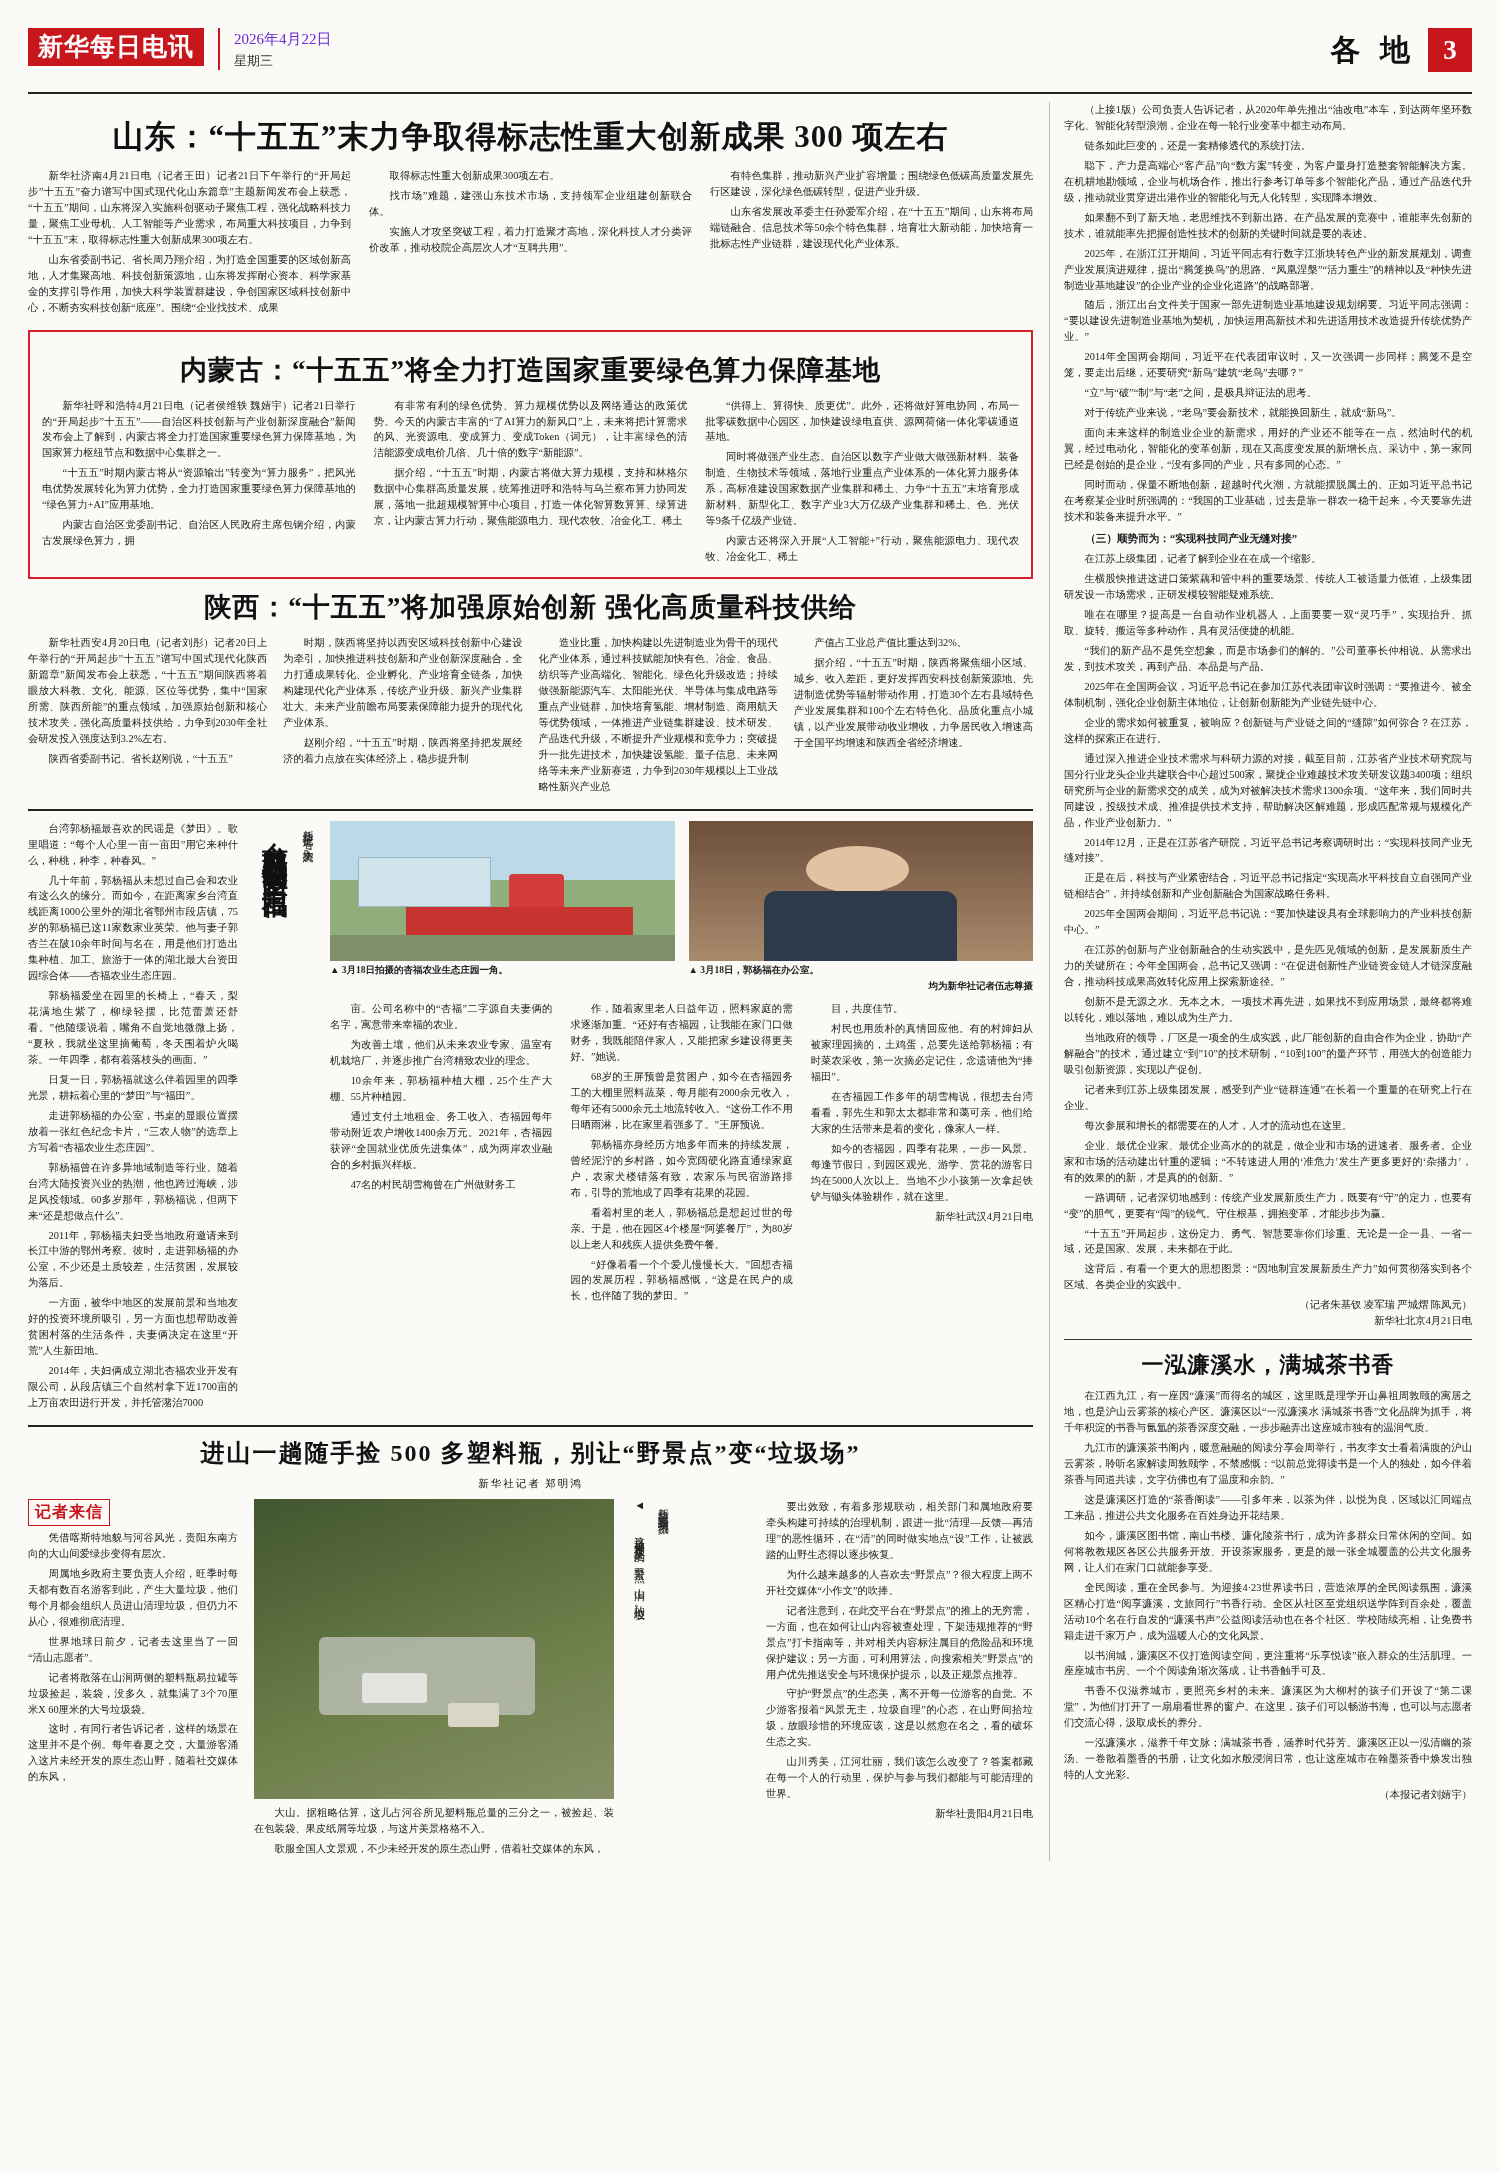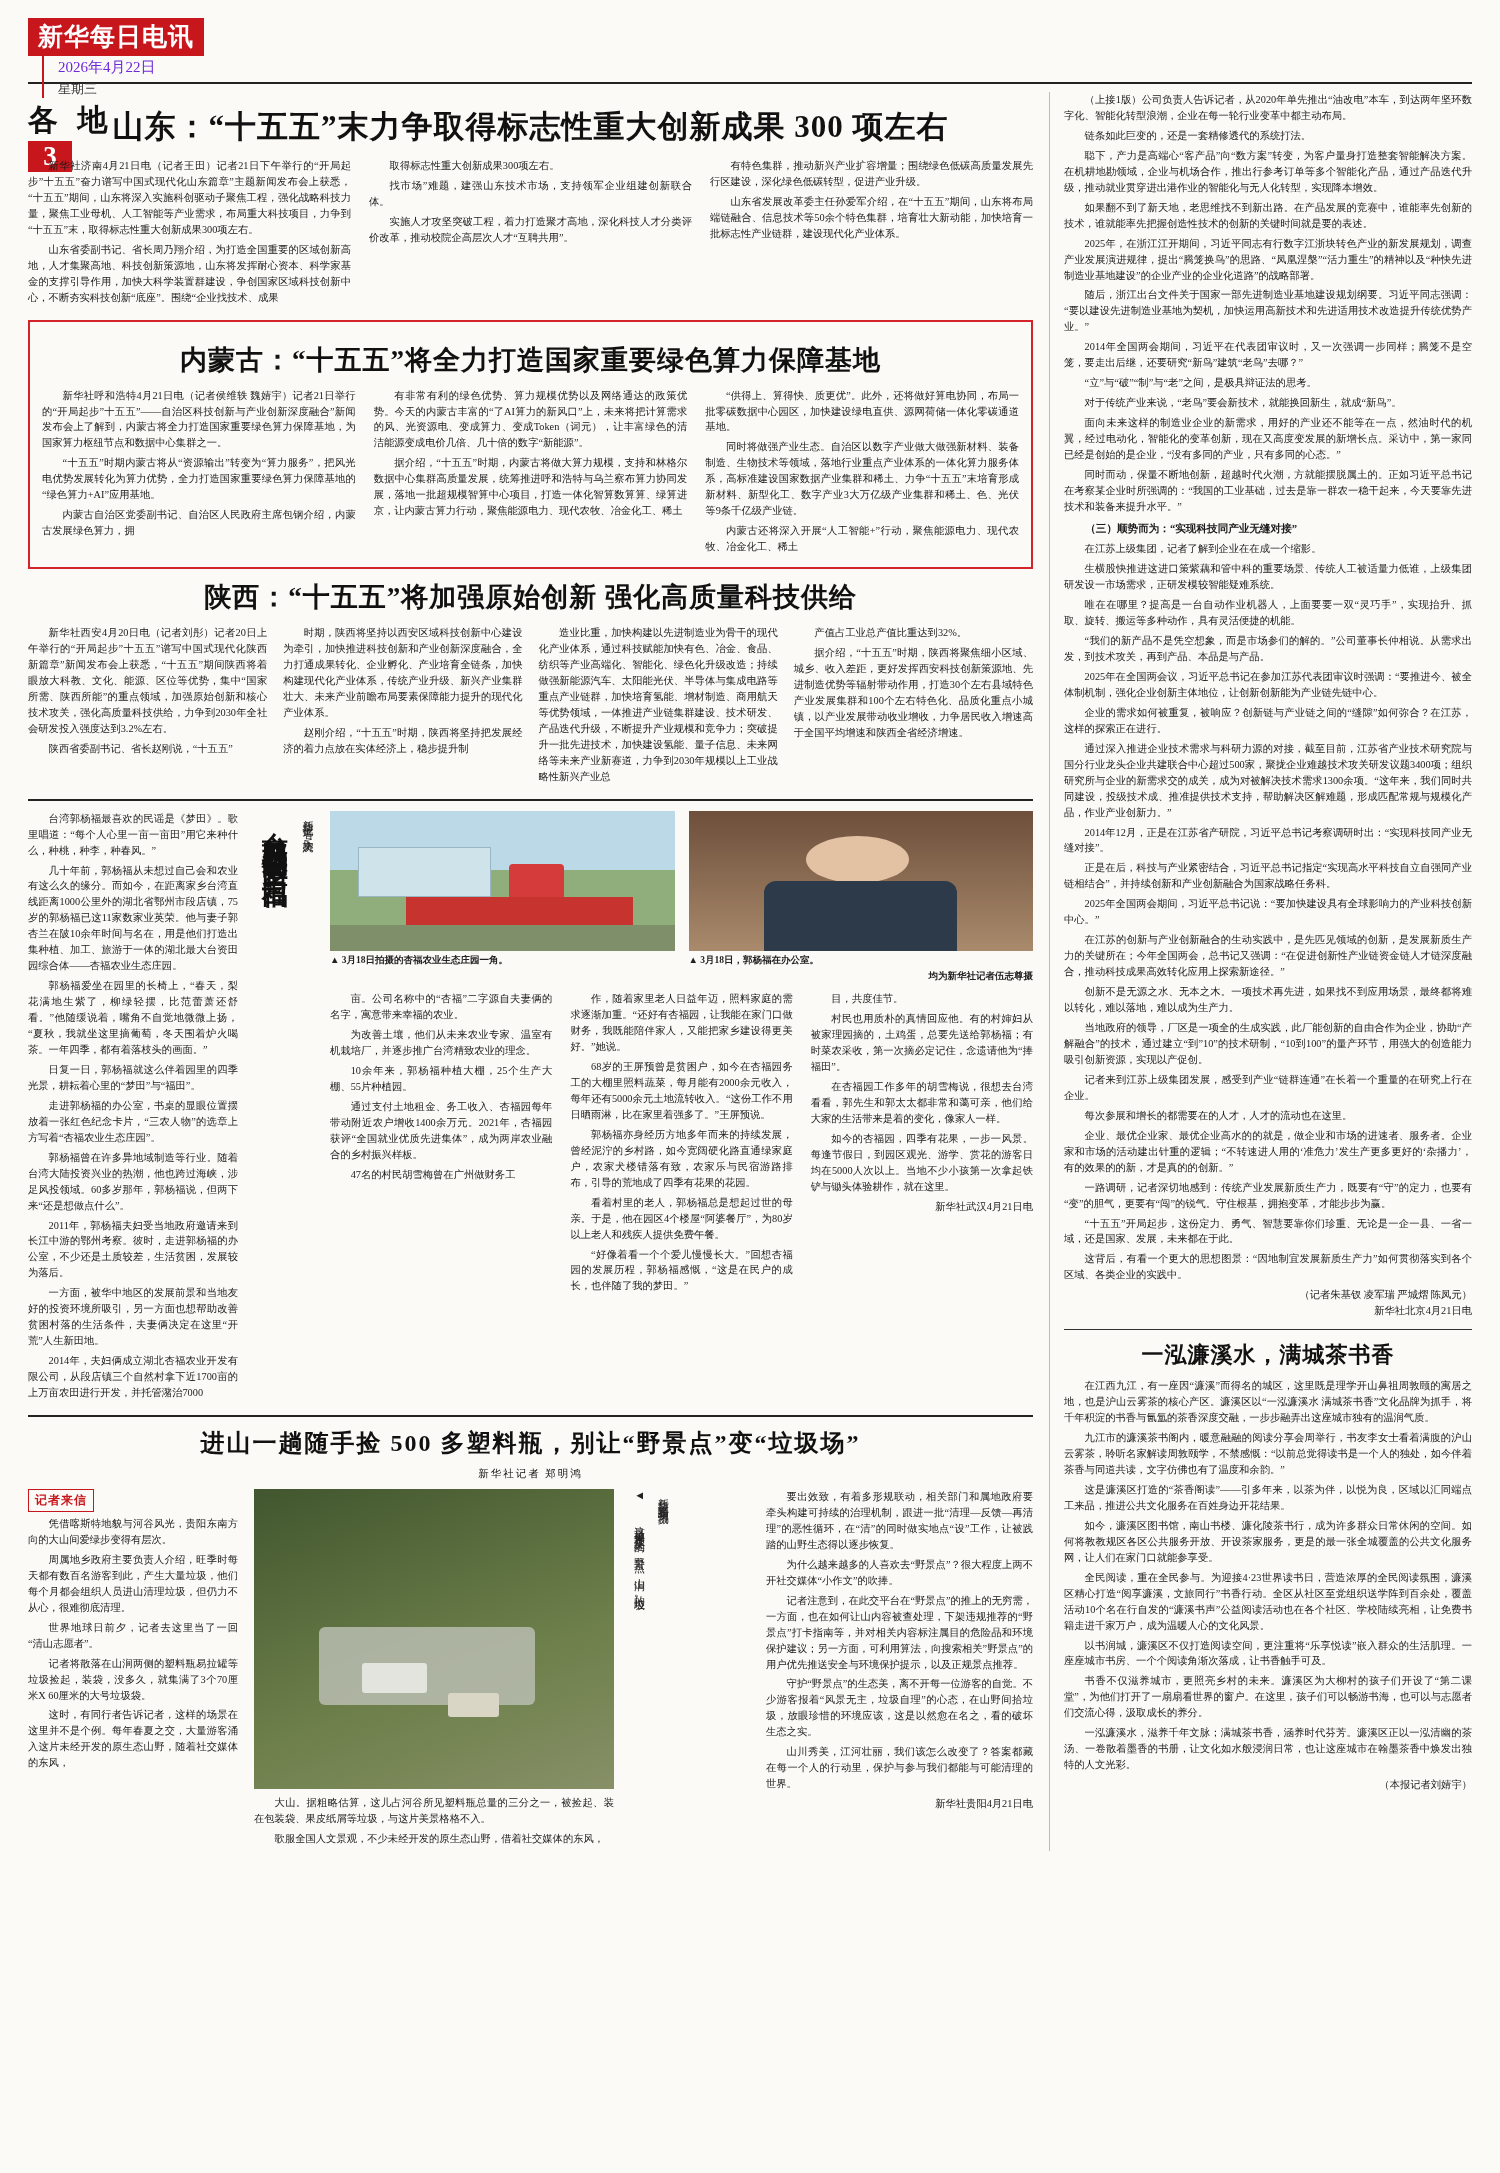--- a/index.html
+++ b/index.html
@@ -6,21 +6,21 @@
   body{
     width:1500px;height:2173px;
     background:#fbfaf7;
     font-family:"Liberation Serif", serif;
     color:#111;
     -webkit-font-smoothing:antialiased;
   }
   .page{position:relative;width:1500px;height:2173px;box-sizing:border-box;padding:0 28px;}
 
   
-  .masthead{display:flex;align-items:flex-start;padding-top:18px;height:60px;flex-direction:column;}
+  .masthead{display:flex;align-items:flex-start;padding-top:28px;height:60px;}
   .logo{
     background:#c8161d;color:#fff;font-family:"Liberation Serif",serif;font-weight:bold;
     font-size:25px;letter-spacing:1px;padding:6px 10px 7px 10px;line-height:1;white-space:nowrap;
   }
   .date-block{border-left:2px solid #c8161d;margin-left:14px;padding-left:14px;line-height:1.5;}
   .date-main{font-size:15px;color:#6d28d9;}
   .date-sub{font-size:13px;color:#333;}
   .masthead-spacer{flex:1;}
   .section-name{font-size:30px;font-weight:bold;letter-spacing:6px;margin-right:12px;align-self:flex-start;padding-top:2px;}
   .page-num{background:#c8161d;color:#fff;font-size:27px;font-weight:bold;width:44px;height:44px;display:flex;align-items:center;justify-content:center;}
@@ -60,21 +60,21 @@
   }
   .vbyline{
     writing-mode:vertical-rl;text-orientation:upright;
     font-size:11px;letter-spacing:2px;line-height:1.6;color:#222;
   }
 
   .sep{height:1px;background:#333;margin:10px 0;}
   .sep.thick{height:2px;background:#222;}
 
   .badge{
-    display:inline-block;border:1px solid #c8161d;color:#c8161d;font-size:12px;
+    display:inline-block;border:1px solid #c8161d;color:#c8161d;font-size:16px;
     padding:2px 6px;margin-right:6px;font-weight:bold;letter-spacing:1px;
   }
   .byline{font-size:10.5px;text-align:center;margin:4px 0 8px 0;letter-spacing:2px;}
   .sign{font-size:10.3px;text-align:right;}
   .subhead{font-weight:bold;font-size:10.6px;text-indent:2em;margin:6px 0 4px;}
 </style>
 </head>
 <body>
 
 <div class="page">

